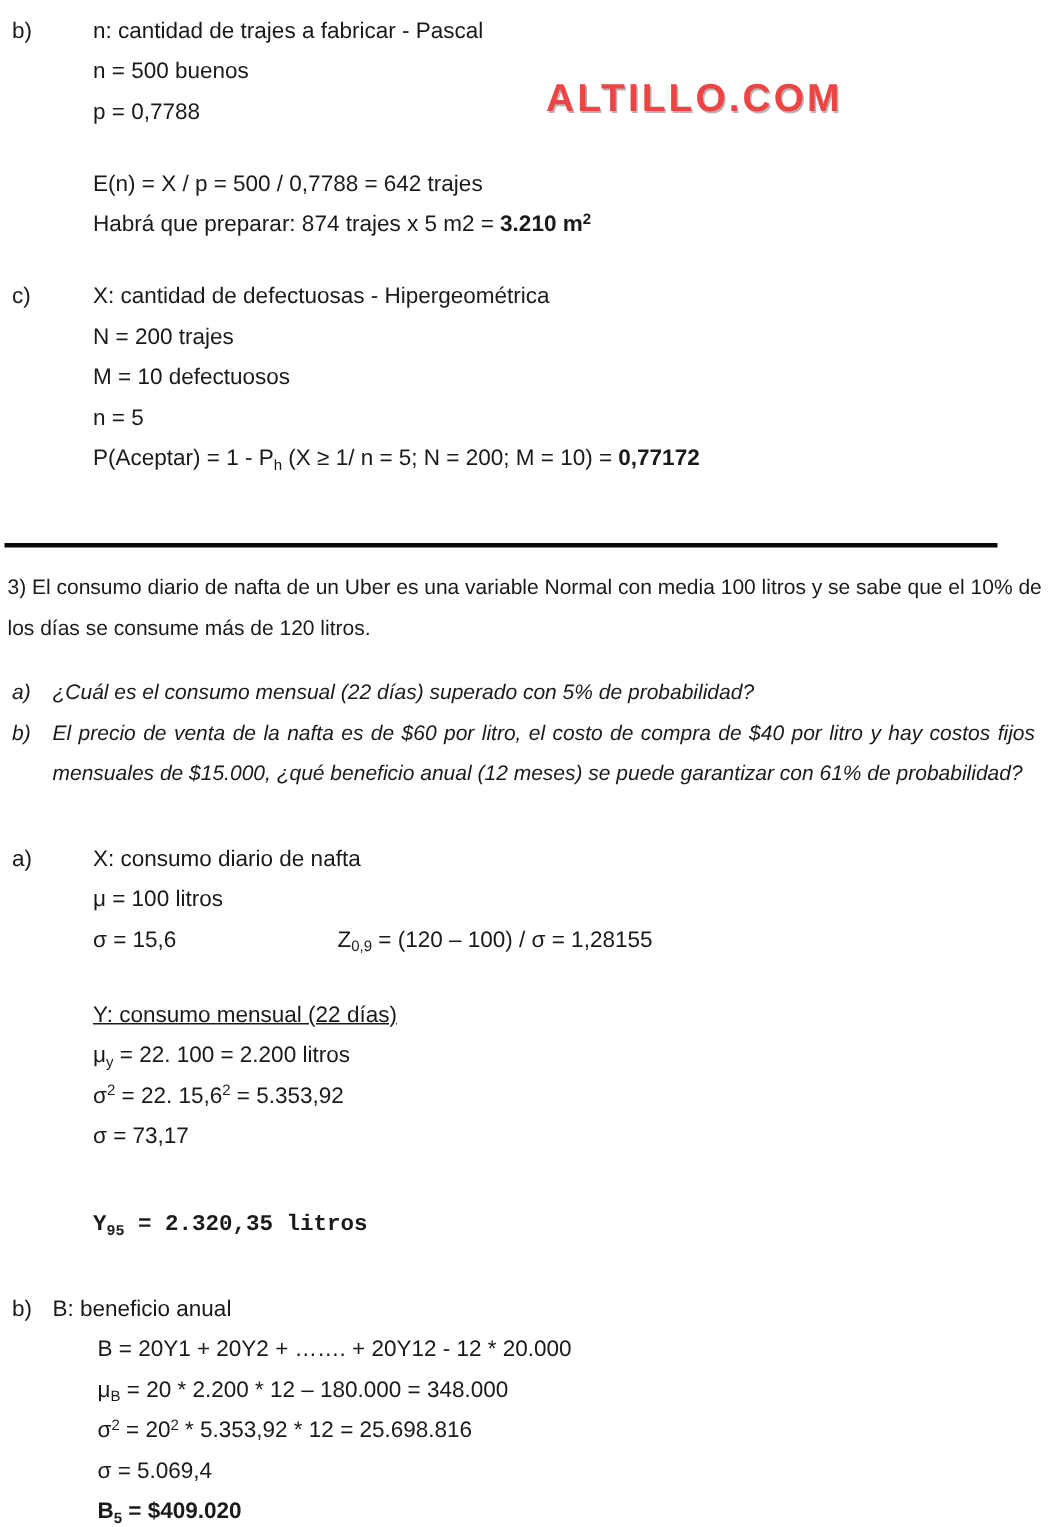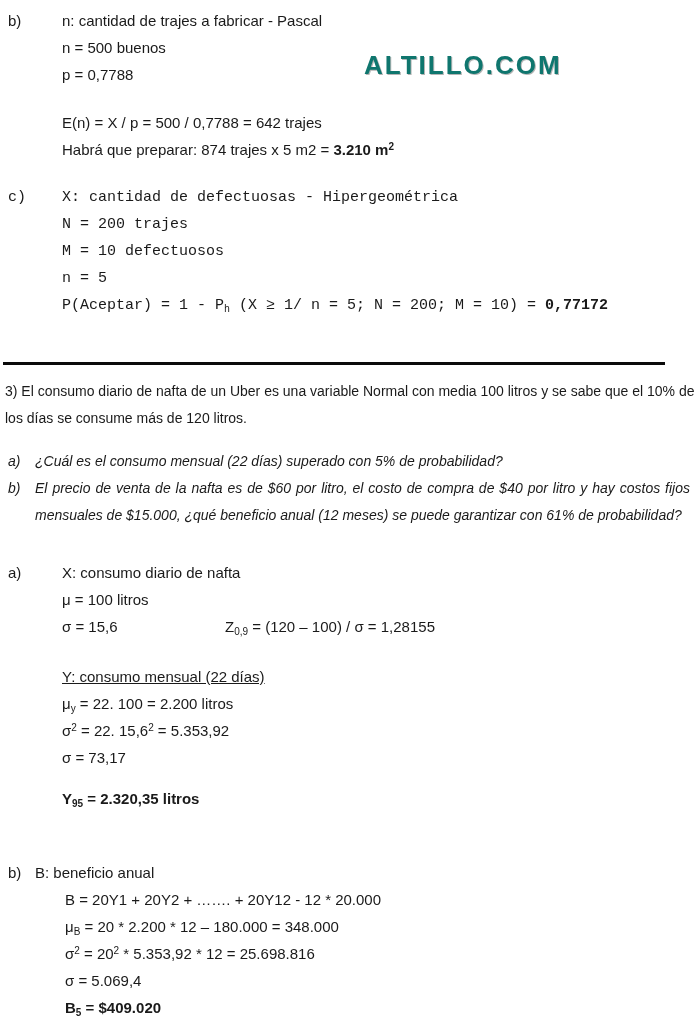--- a/index.html
+++ b/index.html
@@ -11,29 +11,29 @@
     font-size:15px;line-height:27px;color:#1a1a1a;
     overflow:hidden;
   }
   .abs{position:absolute;}
   .lbl54{display:inline-block;width:54px;}
   .lbl27{display:inline-block;width:27px;vertical-align:top;}
   .ind54{margin-left:54px;}
   .ind57{margin-left:57px;}
   .mt21{margin-top:21px;}
   .mt23{margin-top:23px;text-decoration:underline;}
-  .mt26{margin-top:14px;}
+  .mt26{margin-top:32px;font-family:Liberation Mono, monospace;}
   .bold{font-weight:bold;}
   b{font-weight:bold;}
   sub{font-size:10px;vertical-align:-3px;line-height:0;}
   sup{font-size:10px;vertical-align:5px;line-height:0;}
   .wm{
     position:absolute;left:364px;top:50px;
     font-size:26px;font-weight:bold;letter-spacing:2px;
-    color:#0f766e;line-height:30px;
+    color:#ef4444;line-height:30px;
     text-shadow:1px 1px 0 #b5b5b5;
   }
   .divider{position:absolute;left:3px;top:362px;width:662px;height:3px;background:#0a0a0a;}
   .cols{display:flex;}
   .col1{width:163px;}
   .p3text{font-size:14px;width:691px;}
   .p3item{font-size:14px;font-style:italic;display:flex;width:682px;}
   .p3item .itext{flex:1;}
   .just{text-align:justify;}
 </style>
@@ -49,21 +49,21 @@
       <span class="lbl54">b)</span><span>n: cantidad de trajes a fabricar - Pascal</span>
     </div>
     <div class="ind54">n = 500 buenos</div>
     <div class="ind54">p = 0,7788</div>
     <div class="ind54 mt21">E(n) = X / p = 500 / 0,7788 = 642 trajes</div>
     <div class="ind54">
       <span>Habrá que preparar: 874 trajes x 5 m2 = </span><b><span>3.210 m</span><sup>2</sup></b>
     </div>
   </section>
 
-  <section class="abs" style="top:184px;left:8px;width:660px;font-family:Liberation Mono, monospace;">
+  <section class="abs" style="top:184px;left:8px;width:660px;">
     <div>
       <span class="lbl54">c)</span><span>X: cantidad de defectuosas - Hipergeométrica</span>
     </div>
     <div class="ind54">N = 200 trajes</div>
     <div class="ind54">M = 10 defectuosos</div>
     <div class="ind54">n = 5</div>
     <div class="ind54">
       <span>P(Aceptar) = 1 - P</span><sub>h</sub><span> (X ≥ 1/ n = 5; N = 200; M = 10) = </span><b>0,77172</b>
     </div>
   </section>

